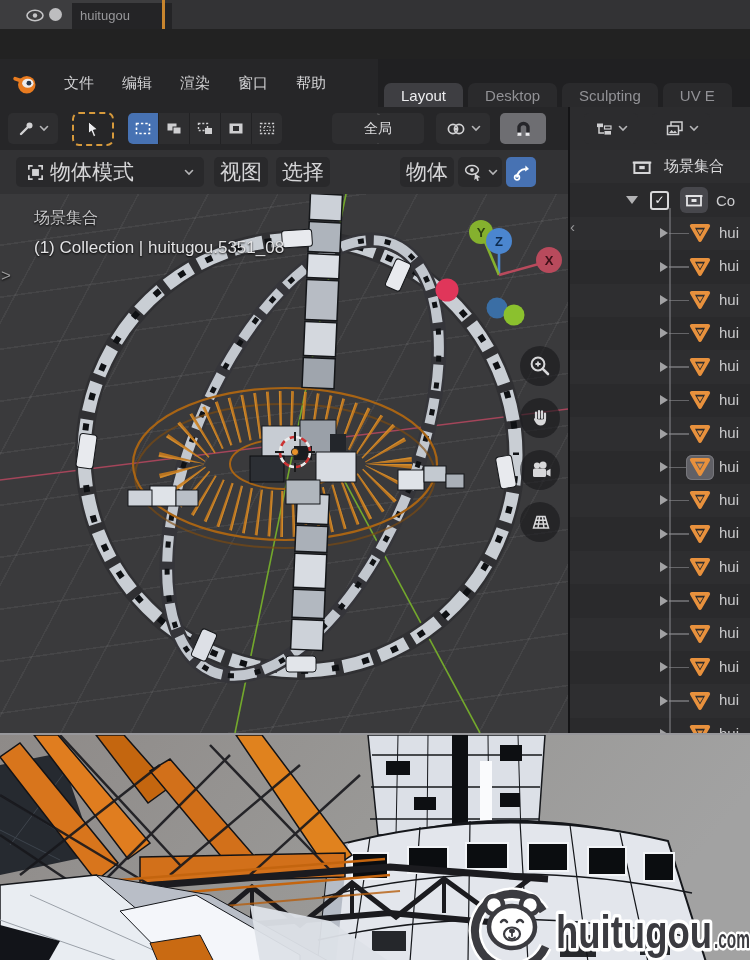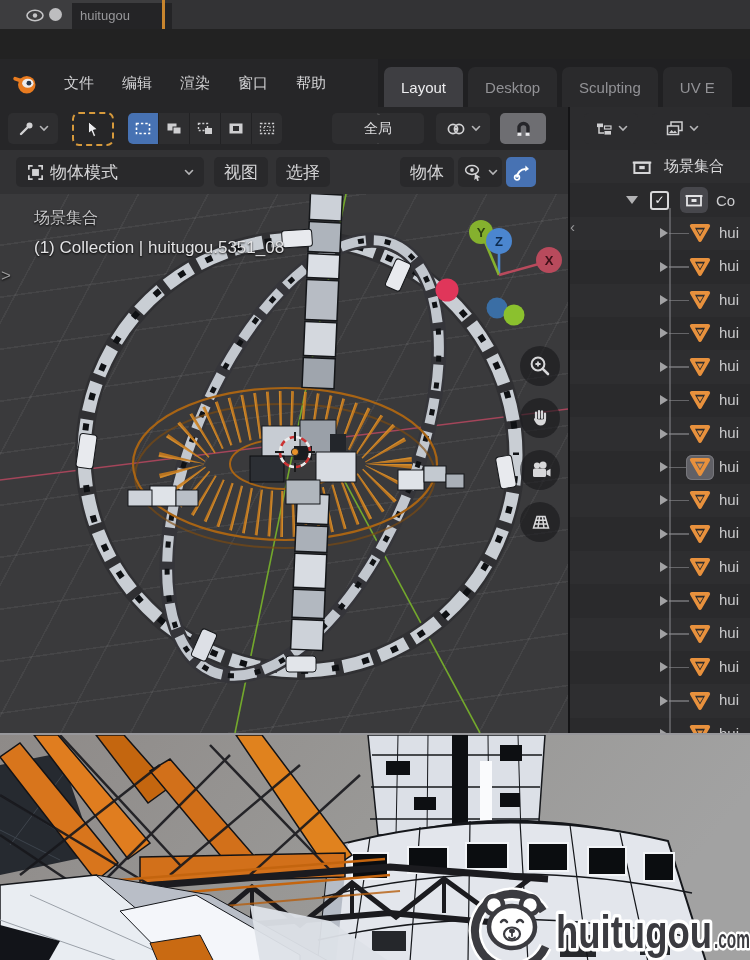--- a/index.html
+++ b/index.html
@@ -21,21 +21,21 @@
     border-bottom:2px solid #a8a8a8;display:flex;align-items:center;white-space:nowrap;overflow:hidden;}
   .title-bar .logo{margin:0 8px 0 10px;flex:0 0 auto;}
   .title-text{font-size:15px;color:#111;}
 
   
   .topbar{left:0;top:59px;width:750px;height:48px;background:#262628;border-bottom:2px solid #0f766e;}
   .tb-logo{left:13px;top:12px;}
   .menus{left:50px;top:0;height:48px;display:flex;align-items:center;}
   .menu-item{padding:0 14px;font-size:15px;color:#d2d2d4;}
   .tabs{left:378px;top:0;right:0;height:48px;background:#202022;display:flex;align-items:flex-end;padding-left:6px;box-sizing:border-box;}
-  .tab{height:40px;margin-right:5px;padding:0 17px;display:flex;align-items:center;
+  .tab{height:24px;margin-right:5px;padding:0 17px;display:flex;align-items:center;
     font-size:15px;color:#929296;background:#2a2a2c;border-radius:7px 7px 0 0;white-space:nowrap;}
   .tab.active{background:#3e3e42;color:#ededef;}
 
   
   .tool-row{left:0;top:107px;width:750px;height:43px;background:#262628;}
   .btn{position:absolute;top:6px;height:31px;background:#2e2e30;border-radius:5px;
     display:flex;align-items:center;justify-content:center;gap:5px;box-sizing:border-box;}
   .active-tool{top:5px;height:34px;background:transparent;border:2px dashed #d79a3c;border-radius:7px;}
   .selgroup{position:absolute;left:128px;top:6px;height:31px;display:flex;}
   .selcell{width:30px;height:31px;background:#2e2e30;display:flex;align-items:center;justify-content:center;border-right:1px solid #222224;}
@@ -44,21 +44,21 @@
   .selcell.on{background:#4772b3;}
   .snap-btn{background:#6e6e72;}
   .orient-label{font-size:14px;color:#dcdcde;}
   .vdivider{left:568px;top:107px;width:2px;height:626px;background:#141416;z-index:40;}
   .tool-row-right{left:570px;top:107px;width:180px;height:43px;background:#2c2c2e;}
 
   
   .viewport{left:0;top:150px;width:568px;height:583px;background:#3a3a3c;}
   .vp-header{position:absolute;left:0;top:0;width:568px;height:44px;background:#323234;}
   .vpbtn{position:absolute;top:7px;height:30px;background:#29292b;border-radius:5px;
-    display:flex;align-items:center;justify-content:center;gap:5px;font-size:17px;color:#d6d6d8;box-sizing:border-box;}
+    display:flex;align-items:center;justify-content:center;gap:5px;font-size:21px;color:#d6d6d8;box-sizing:border-box;}
   .gizmo-btn{background:#4772b3;}
   .vp-canvas{position:absolute;left:0;top:44px;width:568px;height:539px;overflow:hidden;background-color:#3a3a3c;
     background-image:
       repeating-linear-gradient(172deg, rgba(255,255,255,0) 0 50px, rgba(255,255,255,0.055) 50px 51.5px),
       repeating-linear-gradient(118deg, rgba(255,255,255,0) 0 60px, rgba(255,255,255,0.05) 60px 61.5px);}
   .view-label{left:34px;top:14px;font-size:16px;color:#c6c6c8;text-shadow:0 1px 2px #000;}
   .context-label{left:34px;top:44px;font-size:17px;color:#e3e3e5;text-shadow:0 1px 2px #000;}
   .tb-arrow{left:1px;top:72px;font-size:17px;color:#9a9a9c;text-shadow:0 1px 2px #000;}
   .navbtn{position:absolute;width:40px;height:40px;border-radius:50%;background:rgba(24,24,27,.62);
     display:flex;align-items:center;justify-content:center;}

